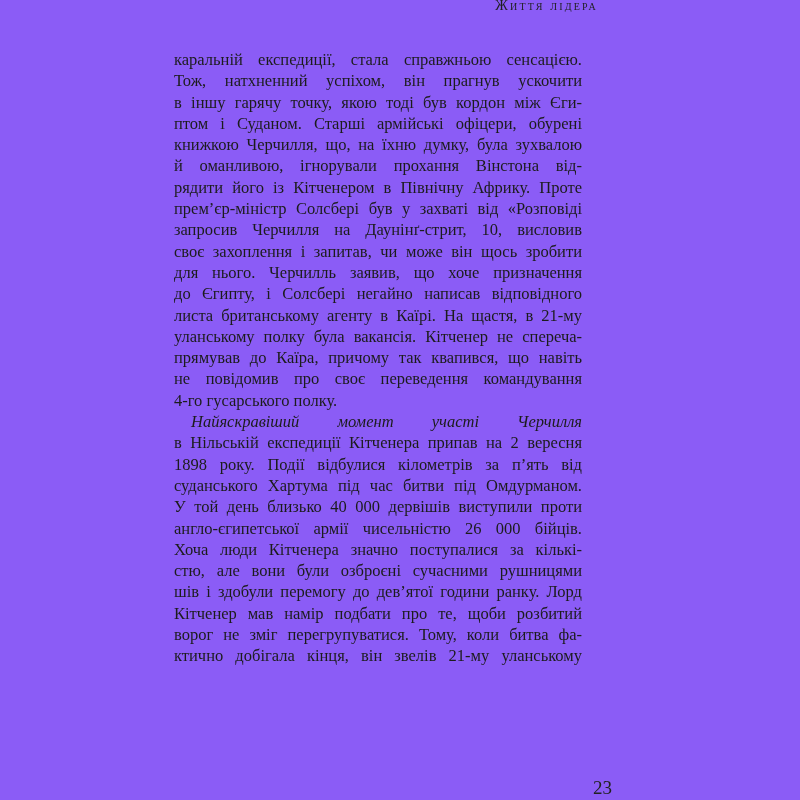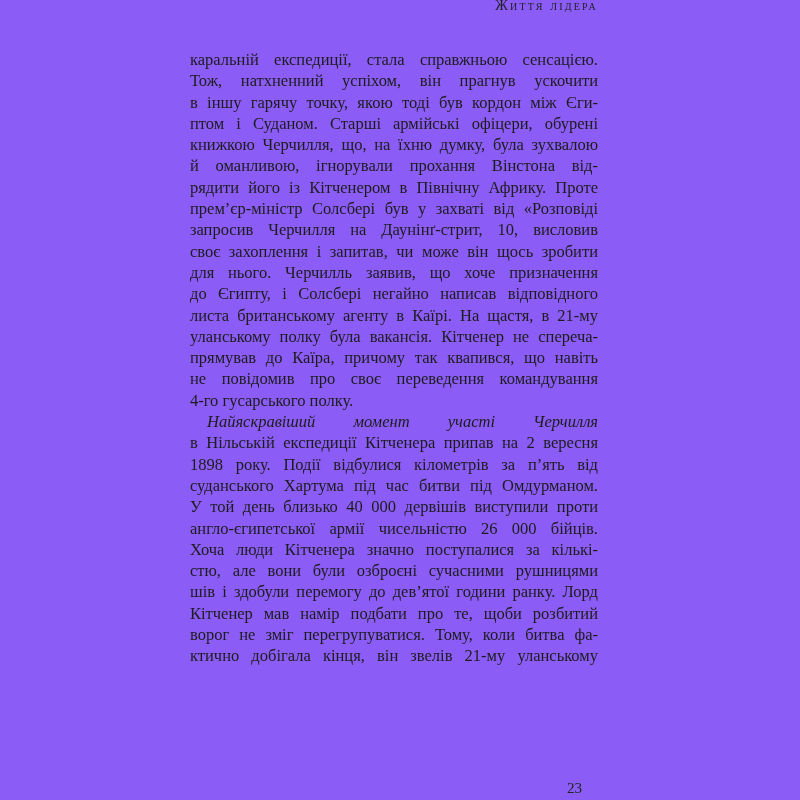--- a/index.html
+++ b/index.html
@@ -25,44 +25,44 @@
     font-size: 14px;
     line-height: 16px;
     font-variant: small-caps;
     letter-spacing: 2.2px;
     color: #1f1f1f;
     white-space: nowrap;
   }
   .text-block {
     position: absolute;
     top: 49px;
-    left: 190px;
+    left: 174px;
     width: 408px;
     font-size: 16.5px;
     line-height: 21.3px;
   }
   .text-block .line {
     text-align: justify;
     text-align-last: justify;
     white-space: normal;
   }
   .text-block .line.para-end {
     text-align-last: left;
   }
   .text-block .line.indent {
     text-indent: 17px;
     font-style: italic;
   }
   .page-number {
     position: absolute;
     top: 779px;
-    left: 178px;
+    left: 208px;
     width: 404px;
     text-align: right;
-    font-size: 15px;
+    font-size: 19px;
     line-height: 18px;
     color: #222222;
   }
 </style>
 </head>
 <body>
 
 <div class="page">
   <div class="running-head">Життя лідера</div>
 

